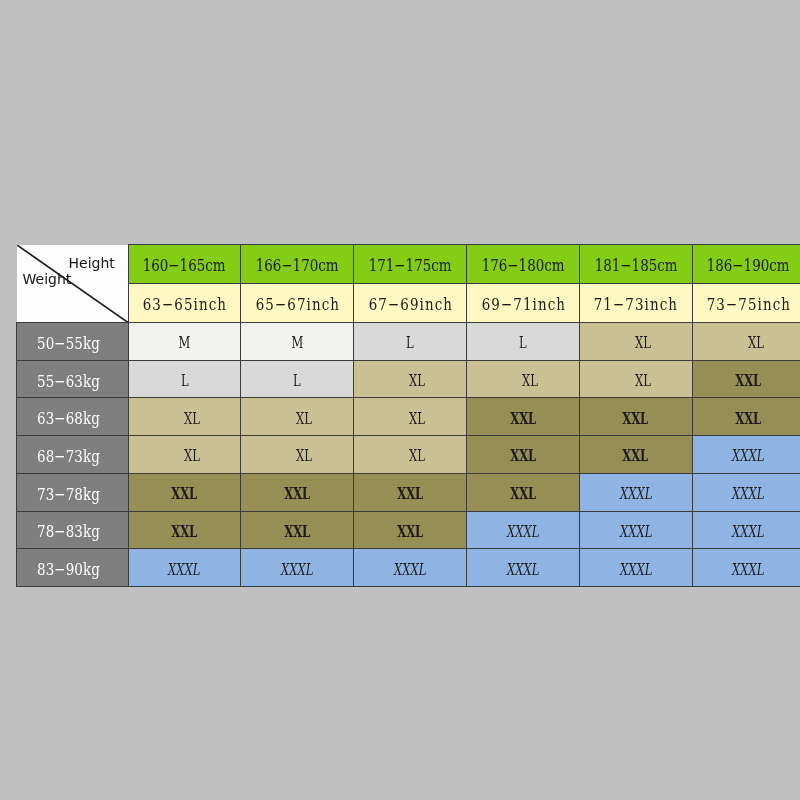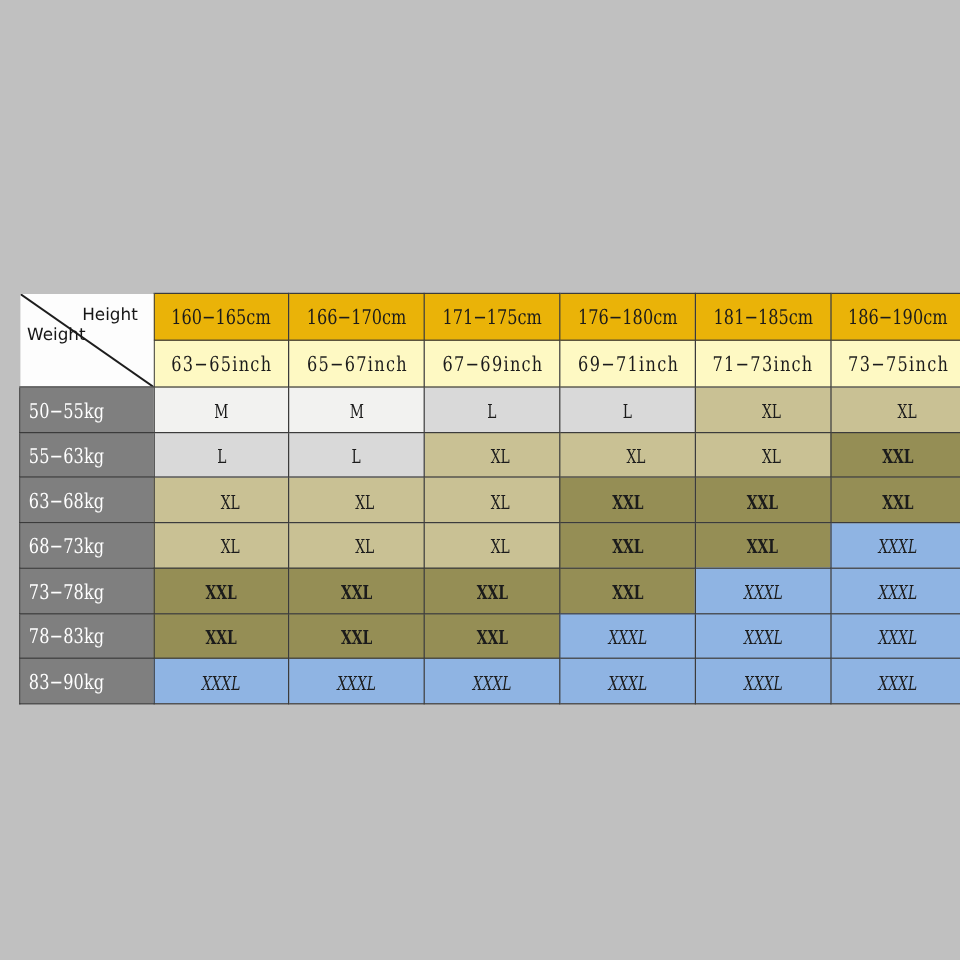--- a/index.html
+++ b/index.html
@@ -52,38 +52,38 @@
     font-family:"DejaVu Sans", sans-serif;
     font-size:14px;
     line-height:1;
     color:#161616;
     white-space:nowrap;
   }
   table.size-table td.corner .lbl-height { left:52px; top:11px; }
   table.size-table td.corner .lbl-weight { left:6px;  top:27px;text-align:right; }
 
   
-  table.size-table td.hdr-cm   { background:#eab308; height:38px; }
+  table.size-table td.hdr-cm   { background:#84cc16; height:38px; }
   table.size-table td.hdr-inch { background:#fef9c3; height:38px; }
 
   .txt {
     display:inline-block;
     font-family:"DejaVu Serif Condensed", "DejaVu Serif", serif;
     white-space:nowrap;
     position:relative;
     top:2px;
   }
   td.hdr-cm   .txt { font-size:17px; transform:scaleX(0.88); letter-spacing:0; top:1px; }
   td.hdr-inch .txt { font-size:17px; transform:scaleX(0.88); letter-spacing:1.2px; left:0.6px; top:1px; }
 
   
   table.size-table td.wcell {
     background:#7f7f7f;
     text-align:left;
-    padding-left:7px;
+    padding-left:20px;
     height:36.71px;
   }
   td.wcell .txt {
     font-size:17px;
     transform:scaleX(0.88);
     transform-origin:left center;
     letter-spacing:0.1px;
     color:#ffffff;
   }
 

